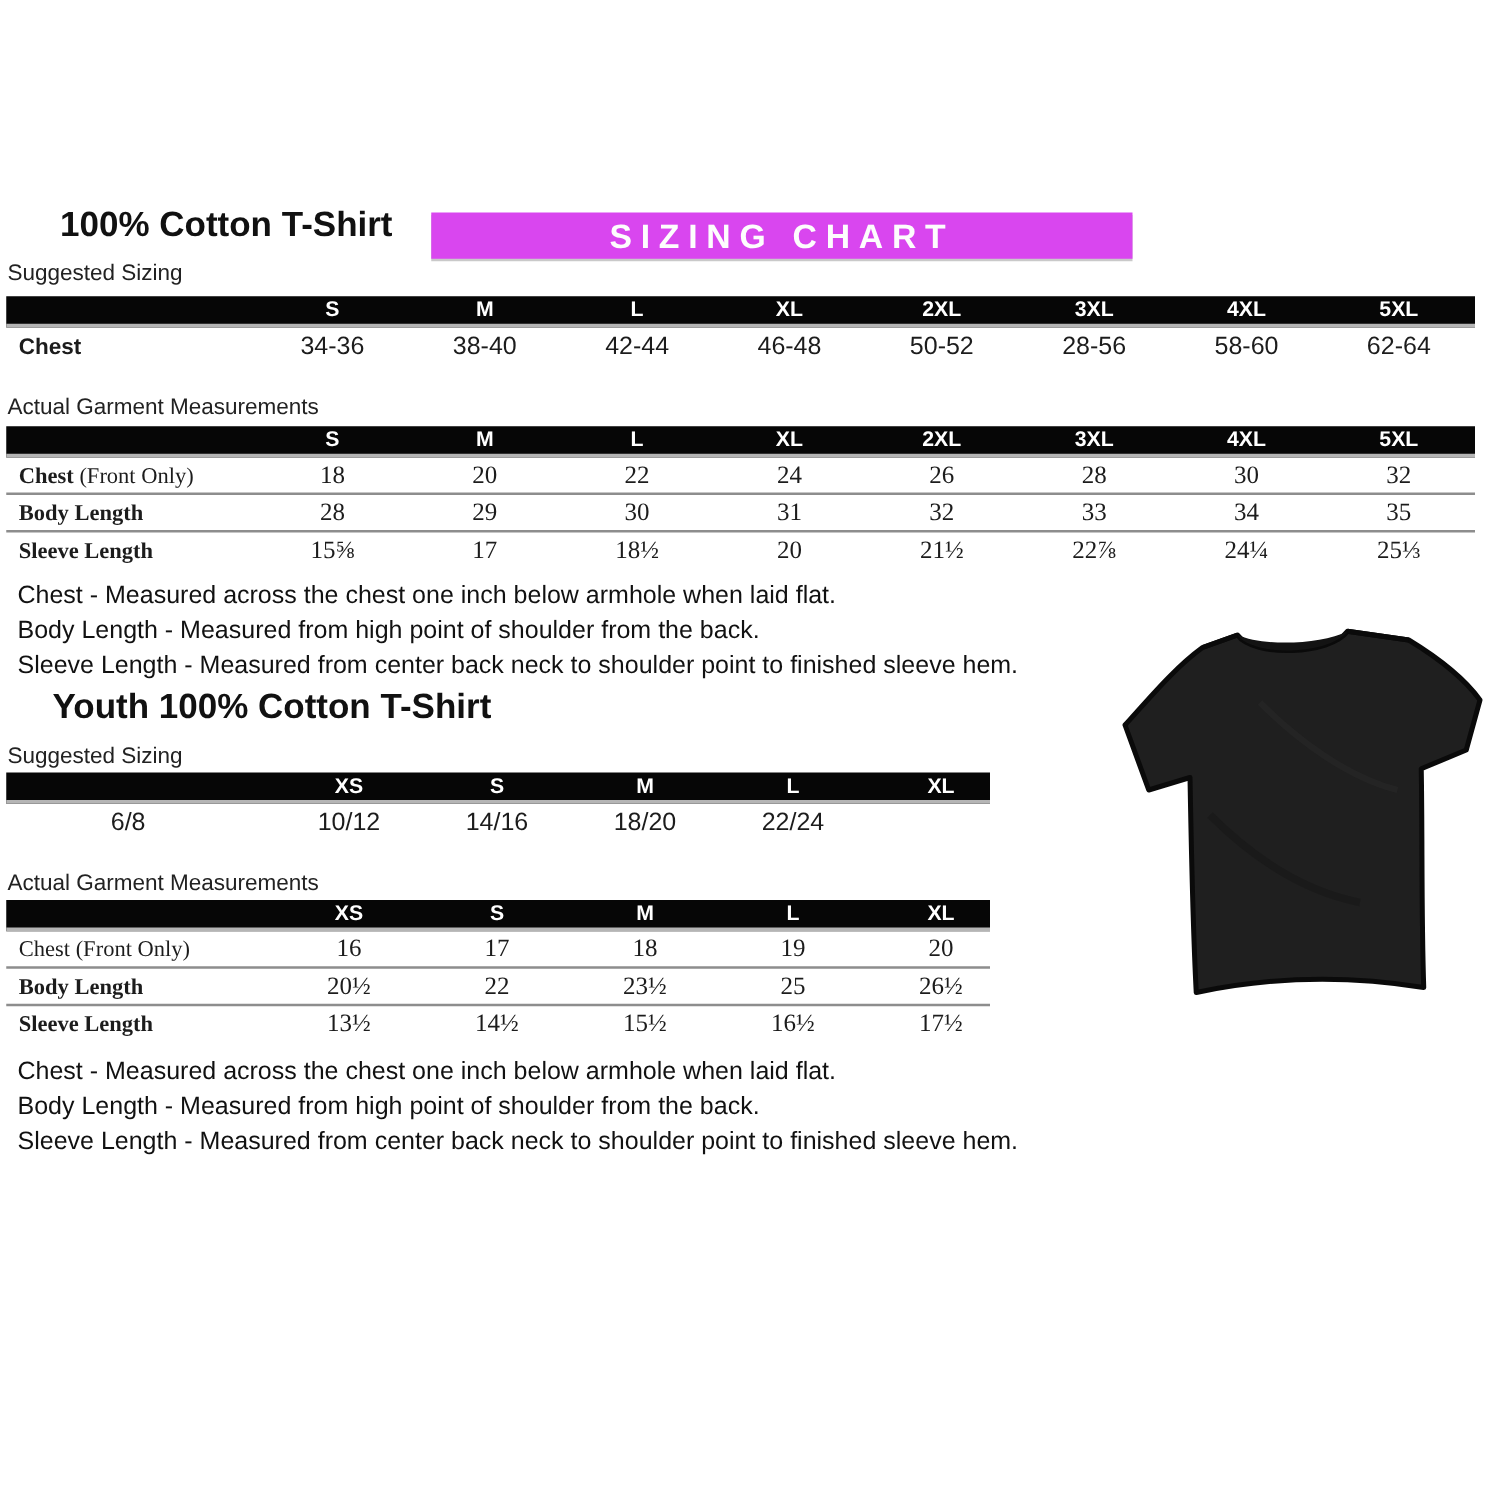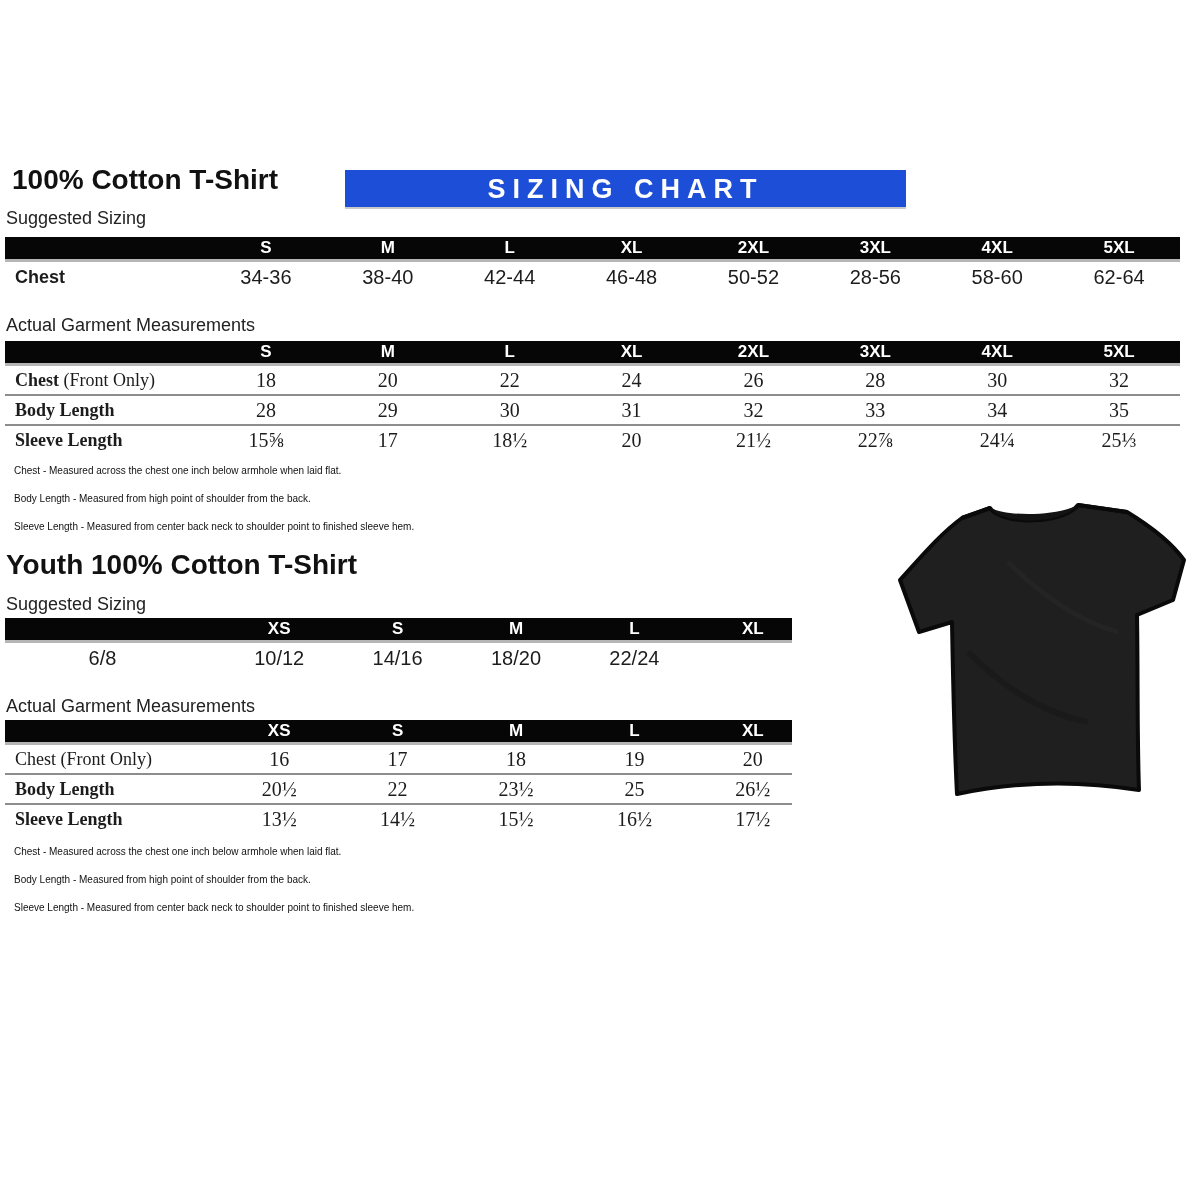--- a/index.html
+++ b/index.html
@@ -1,35 +1,35 @@
 <!DOCTYPE html>
 <html><head>
 <meta charset="utf-8">
 <style>
   html,body{margin:0;padding:0;background:#fff;}
   body{width:1200px;height:1200px;position:relative;font-family:"Liberation Sans",sans-serif;color:#1c1c1c;}
   .abs{position:absolute;}
-  .section-title{font-size:28px;font-weight:bold;color:#111;white-space:nowrap;}
-  .banner{left:345px;top:170px;width:561px;height:37px;background:#1d4ed8;color:#fdfdfd;
+  .section-title{font-size:28px;font-weight:bold;color:#111;white-space:nowrap;margin-left:36px;}
+  .banner{left:345px;top:170px;width:561px;height:37px;background:#d946ef;color:#fdfdfd;
           font-size:27px;font-weight:bold;letter-spacing:7px;text-align:center;line-height:38px;
           box-shadow:0 2px 0 #c9c9c9;}
   .sublabel{font-size:18px;color:#222;}
   .tbl{left:5px;}
   .row8{display:grid;grid-template-columns:200px repeat(8,1fr);width:1175px;}
   .row5{display:grid;grid-template-columns:195px repeat(5,1fr);width:787px;gap:40px;}
   .hdr{background:#060606;border-bottom:3px solid #b5b5b5;}
   .hdr .hcell{color:#fff;font-weight:bold;font-size:17px;text-align:center;line-height:22px;height:22px;}
   .trow{align-items:center;}
   .trow .tcell{font-size:20px;text-align:center;}
   .trow .tlabel{font-size:18px;padding-left:10px;text-align:left;}
   .b{font-weight:bold;}
   .h28{height:28px;line-height:28px;font-family:Liberation Serif, serif;}
   .h30{height:30px;line-height:30px;}
   .sep{border-bottom:2px solid #8d8d8d;}
-  .note{font-size:10px;color:#111;white-space:nowrap;}
+  .note{font-size:20px;color:#111;white-space:nowrap;}
   .tshirt-wrap{left:888px;top:472px;width:310px;height:348px;}
 </style>
 </head>
 <body>
 
 <div class="abs section-title" style="left:12px;top:164px;">100% Cotton T-Shirt</div>
 
 <div class="abs banner">SIZING CHART</div>
 
 <div class="abs sublabel" style="left:6px;top:208px;">Suggested Sizing</div>

